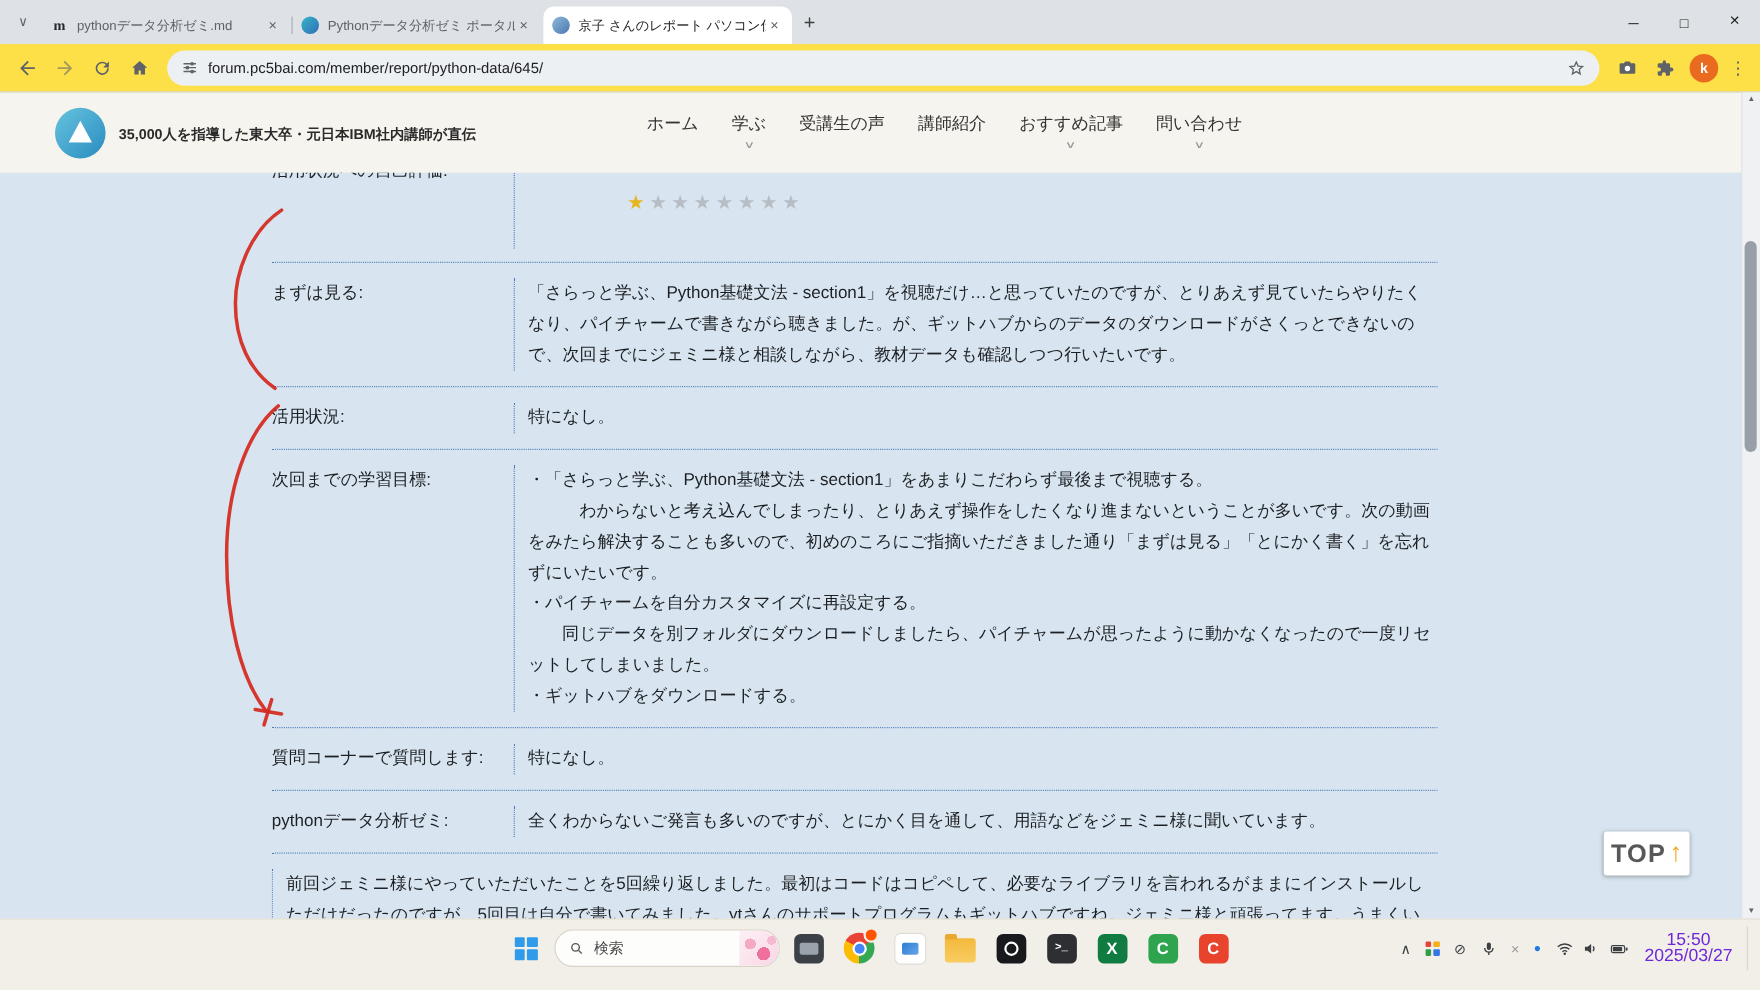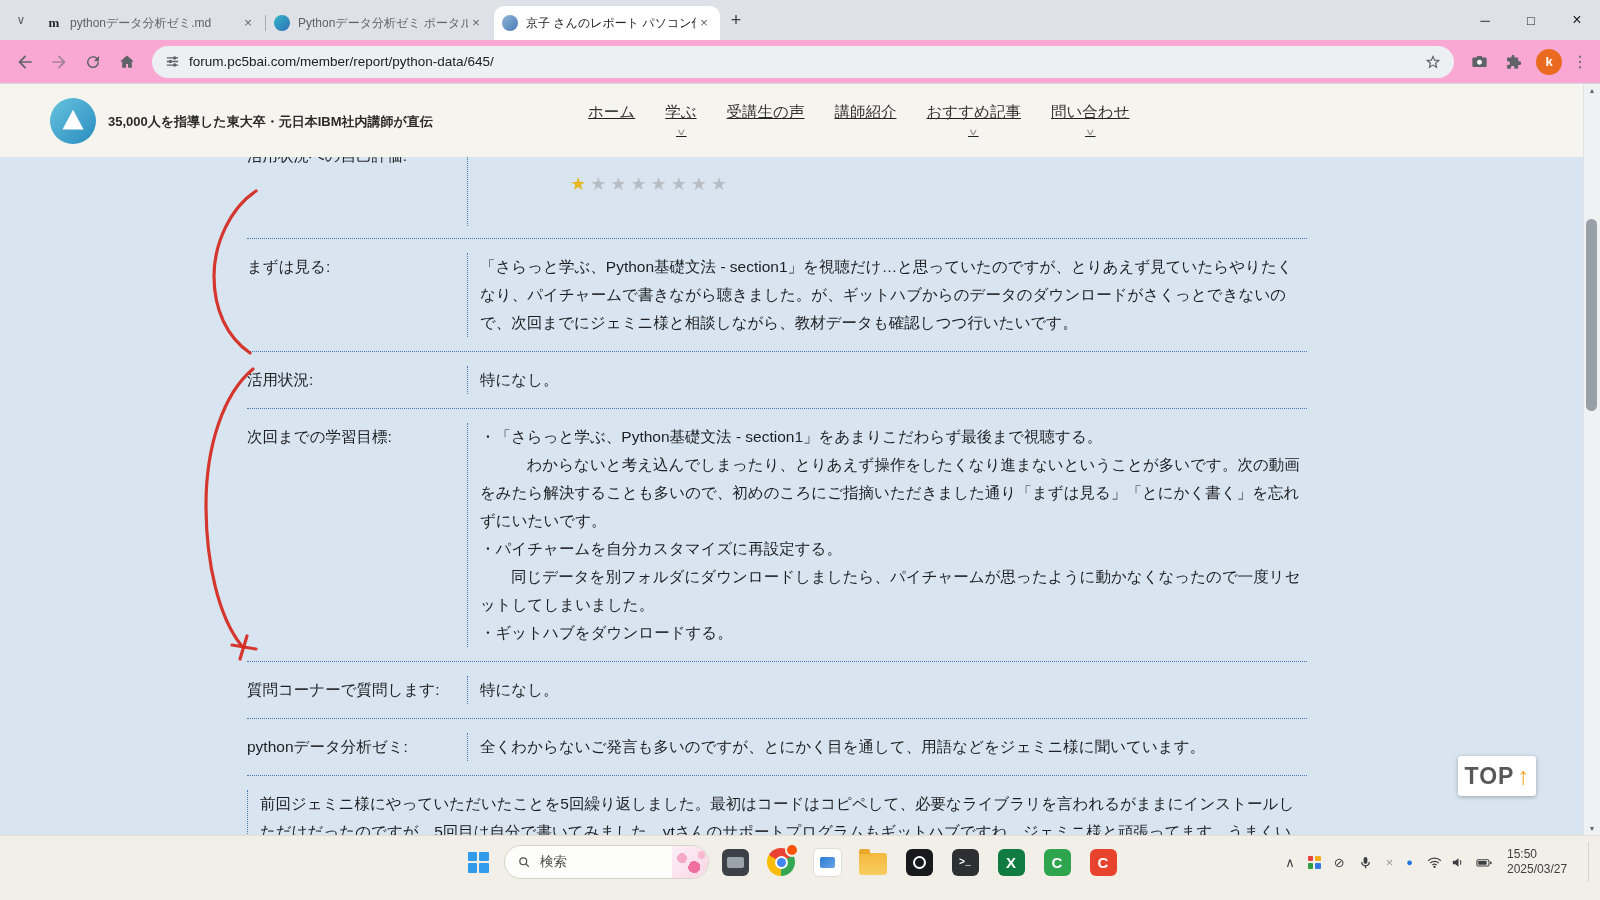--- a/index.html
+++ b/index.html
@@ -16,38 +16,38 @@
   .fav-md{background:transparent;color:#24292f;font-family:"Liberation Serif",serif;font-size:13px;}
   .fav-portal{background:linear-gradient(135deg,#35b6c9,#2f6db5);color:#fff;border-radius:50%;}
   .fav-report{background:linear-gradient(135deg,#8fb7d8,#4a7ab5);color:#fff;border-radius:50%;}
   .tab-title{flex:1;white-space:nowrap;overflow:hidden;text-overflow:clip;}
   .tab-close{flex:0 0 16px;width:16px;height:16px;line-height:15px;text-align:center;border-radius:50%;color:#5f6368;font-size:13px;}
   .newtab{align-self:center;width:28px;height:28px;display:flex;align-items:center;justify-content:center;font-size:18px;color:#3c4043;border-radius:50%;}
   .win-controls{margin-left:auto;display:flex;align-self:stretch;}
   .win-btn{width:46px;display:flex;align-items:center;justify-content:center;font-size:13px;color:#1b1b1b;}
 
   
-  .toolbar{position:absolute;top:40px;left:0;right:0;height:44px;background:#f9a8d4;border-bottom:1px solid #d6dade;display:flex;align-items:center;padding:0 8px;box-sizing:border-box;z-index:3;}
+  .toolbar{position:absolute;top:40px;left:0;right:0;height:44px;background:#fde047;border-bottom:1px solid #d6dade;display:flex;align-items:center;padding:0 8px;box-sizing:border-box;z-index:3;}
   .nav-btn{width:34px;height:34px;border-radius:50%;display:flex;align-items:center;justify-content:center;flex:0 0 auto;}
   .nav-btn svg{display:block;}
   .omnibox{flex:1;height:32px;background:#ecf0f3;border-radius:16px;margin:0 8px;display:flex;align-items:center;padding:0 12px;min-width:0;}
   .url{font-size:13.5px;color:#202124;margin-left:8px;flex:1;white-space:nowrap;overflow:hidden;}
   .avatar{width:26px;height:26px;border-radius:50%;background:#ea6a1f;color:#fff;font-size:13px;font-weight:bold;display:flex;align-items:center;justify-content:center;margin:0 6px;}
   .kebab{font-size:16px;color:#5f6368;width:24px;text-align:center;}
 
   
   .site{position:absolute;top:84px;left:0;right:0;bottom:64px;background:#d8e5f0;overflow:hidden;}
   .site-header{position:absolute;top:0;left:0;right:0;height:73px;background:#f6f4ee;display:flex;align-items:center;}
   .brand{display:flex;align-items:center;gap:12px;margin-left:50px;}
   .logo{width:46px;height:46px;border-radius:50%;background:linear-gradient(135deg,#66c3de,#2a8cc0);position:relative;flex:0 0 46px;}
   .logo i{position:absolute;left:9px;top:9px;width:28px;height:28px;background:#fff;clip-path:polygon(50% 12%,88% 82%,12% 82%);}
   .logo u{position:absolute;left:9px;top:9px;width:28px;height:28px;background:#1f6f9e;clip-path:polygon(50% 12%,50% 82%,12% 82%);opacity:.55;}
   .brand-title{font-size:21px;font-weight:bold;color:#1e1e1e;line-height:26px;}
   .brand-subtitle{font-size:13px;font-weight:bold;color:#2a2a2a;margin-top:2px;}
-  .site-nav{position:absolute;left:588px;top:0;height:73px;display:flex;align-items:center;gap:30px;text-decoration:underline;}
+  .site-nav{position:absolute;left:588px;top:0;height:73px;display:flex;align-items:center;gap:30px;}
   .nav-item{display:flex;flex-direction:column;align-items:center;height:38px;font-size:15.5px;color:#333;}
   .nav-chev{font-size:9px;color:#999;margin-top:4px;transform:scaleX(1.6);}
   .user-links{position:absolute;right:110px;top:0;height:73px;display:flex;align-items:center;gap:26px;}
   .user-links a{color:#1a56c4;font-size:15.5px;text-decoration:underline;}
 
   
   .report{position:absolute;left:247px;top:73px;width:1060px;overflow:hidden;z-index:1;}
   .row{display:flex;border-bottom:1px dotted #4878b8;padding:14px 0;font-size:15.5px;line-height:28px;color:#1c1f23;}
   .row-label{flex:0 0 220px;width:220px;box-sizing:border-box;padding-right:12px;}
   .row-body{flex:1;border-left:1px dotted #4878b8;padding-left:12px;white-space:pre-wrap;}
@@ -102,21 +102,21 @@
   .terminal{background:#2d2f33;font-family:"Liberation Mono",monospace;font-size:10px;}
   .excel{background:#107c41;}
   .greenc{background:#2ea44f;}
   .redc{background:#e8432d;}
   .tray-glyph{font-size:13px;color:#3c4043;line-height:1;}
   .tray-grid{width:13px;height:13px;display:grid;grid-template-columns:1fr 1fr;grid-template-rows:1fr 1fr;gap:2px;}
   .tray-grid i{border-radius:1px;}
   .tg1{background:#e5423c;} .tg2{background:#f3b01c;} .tg3{background:#2f9e44;} .tg4{background:#3578e5;}
   .blue-dot{color:#1f7ae0;font-size:11px;}
   .status-cluster{display:flex;align-items:center;gap:7px;}
-  .clock{font-size:12px;color:#404040;text-align:left;line-height:15px;min-width:68px;}
+  .clock{font-size:16px;color:#6d28d9;text-align:center;line-height:15px;min-width:68px;}
   .show-desktop{width:5px;height:40px;border-left:1px solid #d8d4ca;}
 
   svg{flex:0 0 auto;}
 </style>
 </head>
 <body>
 
 <div class="screen">
 
   <div class="tabbar">

